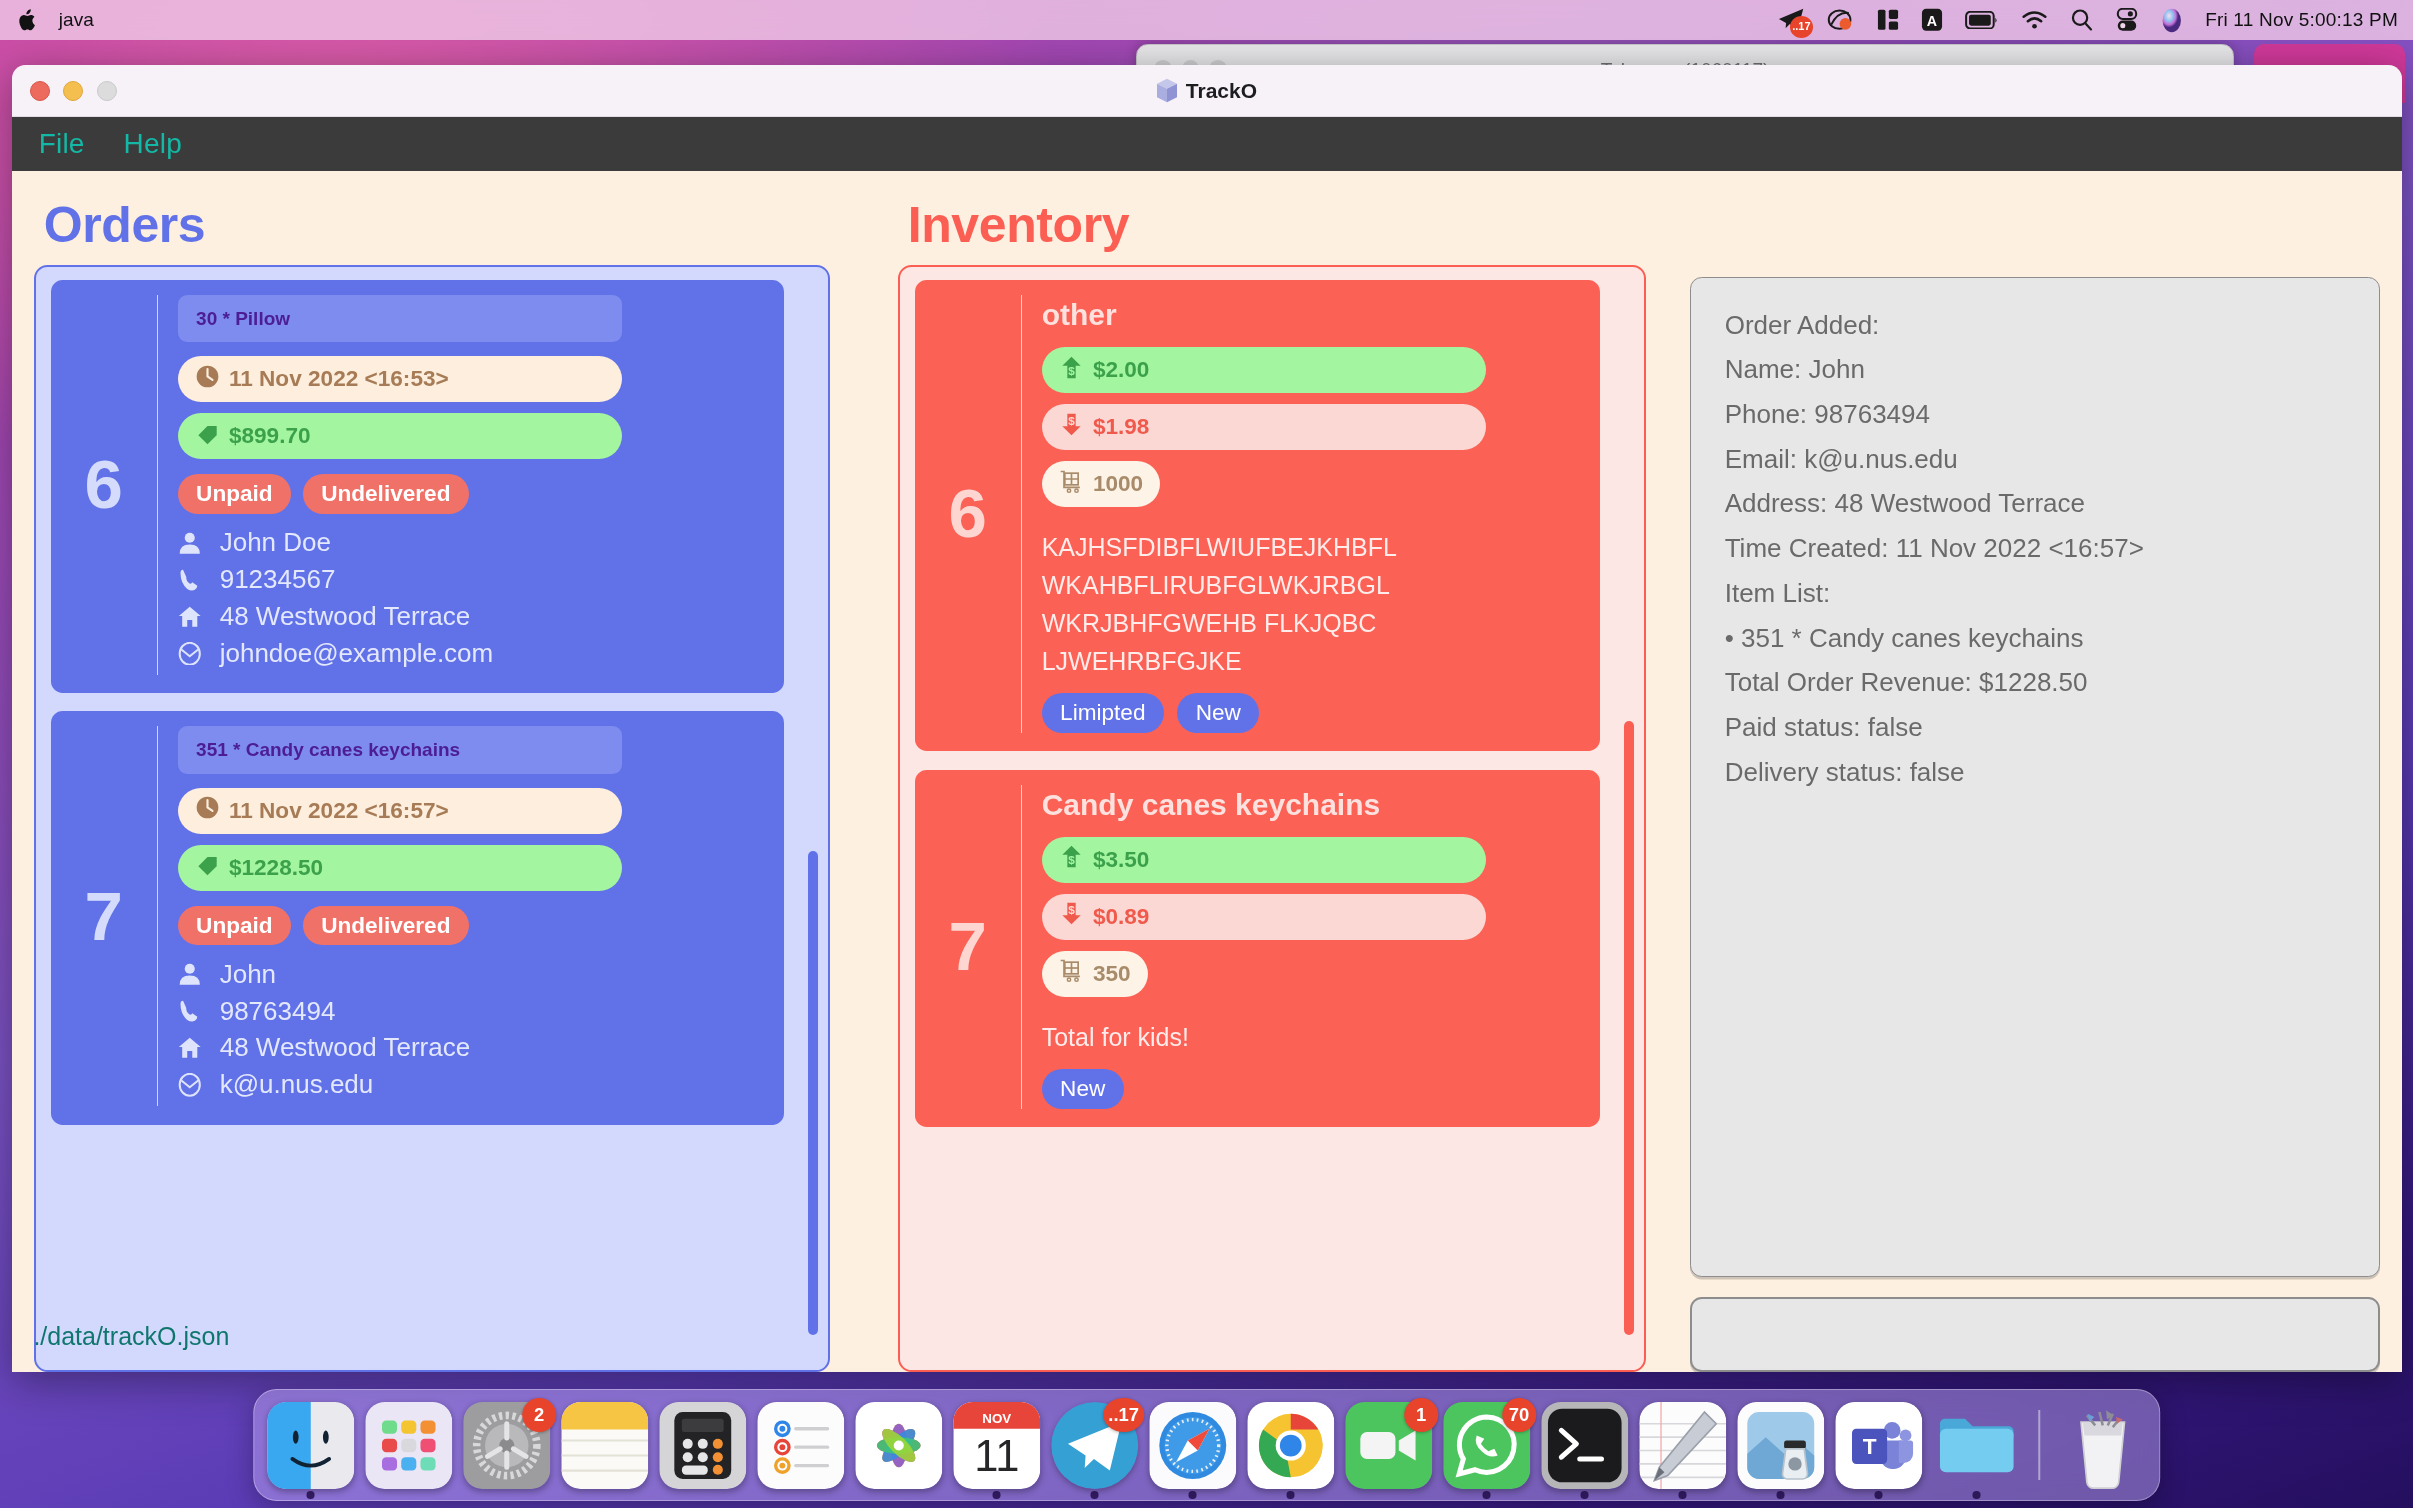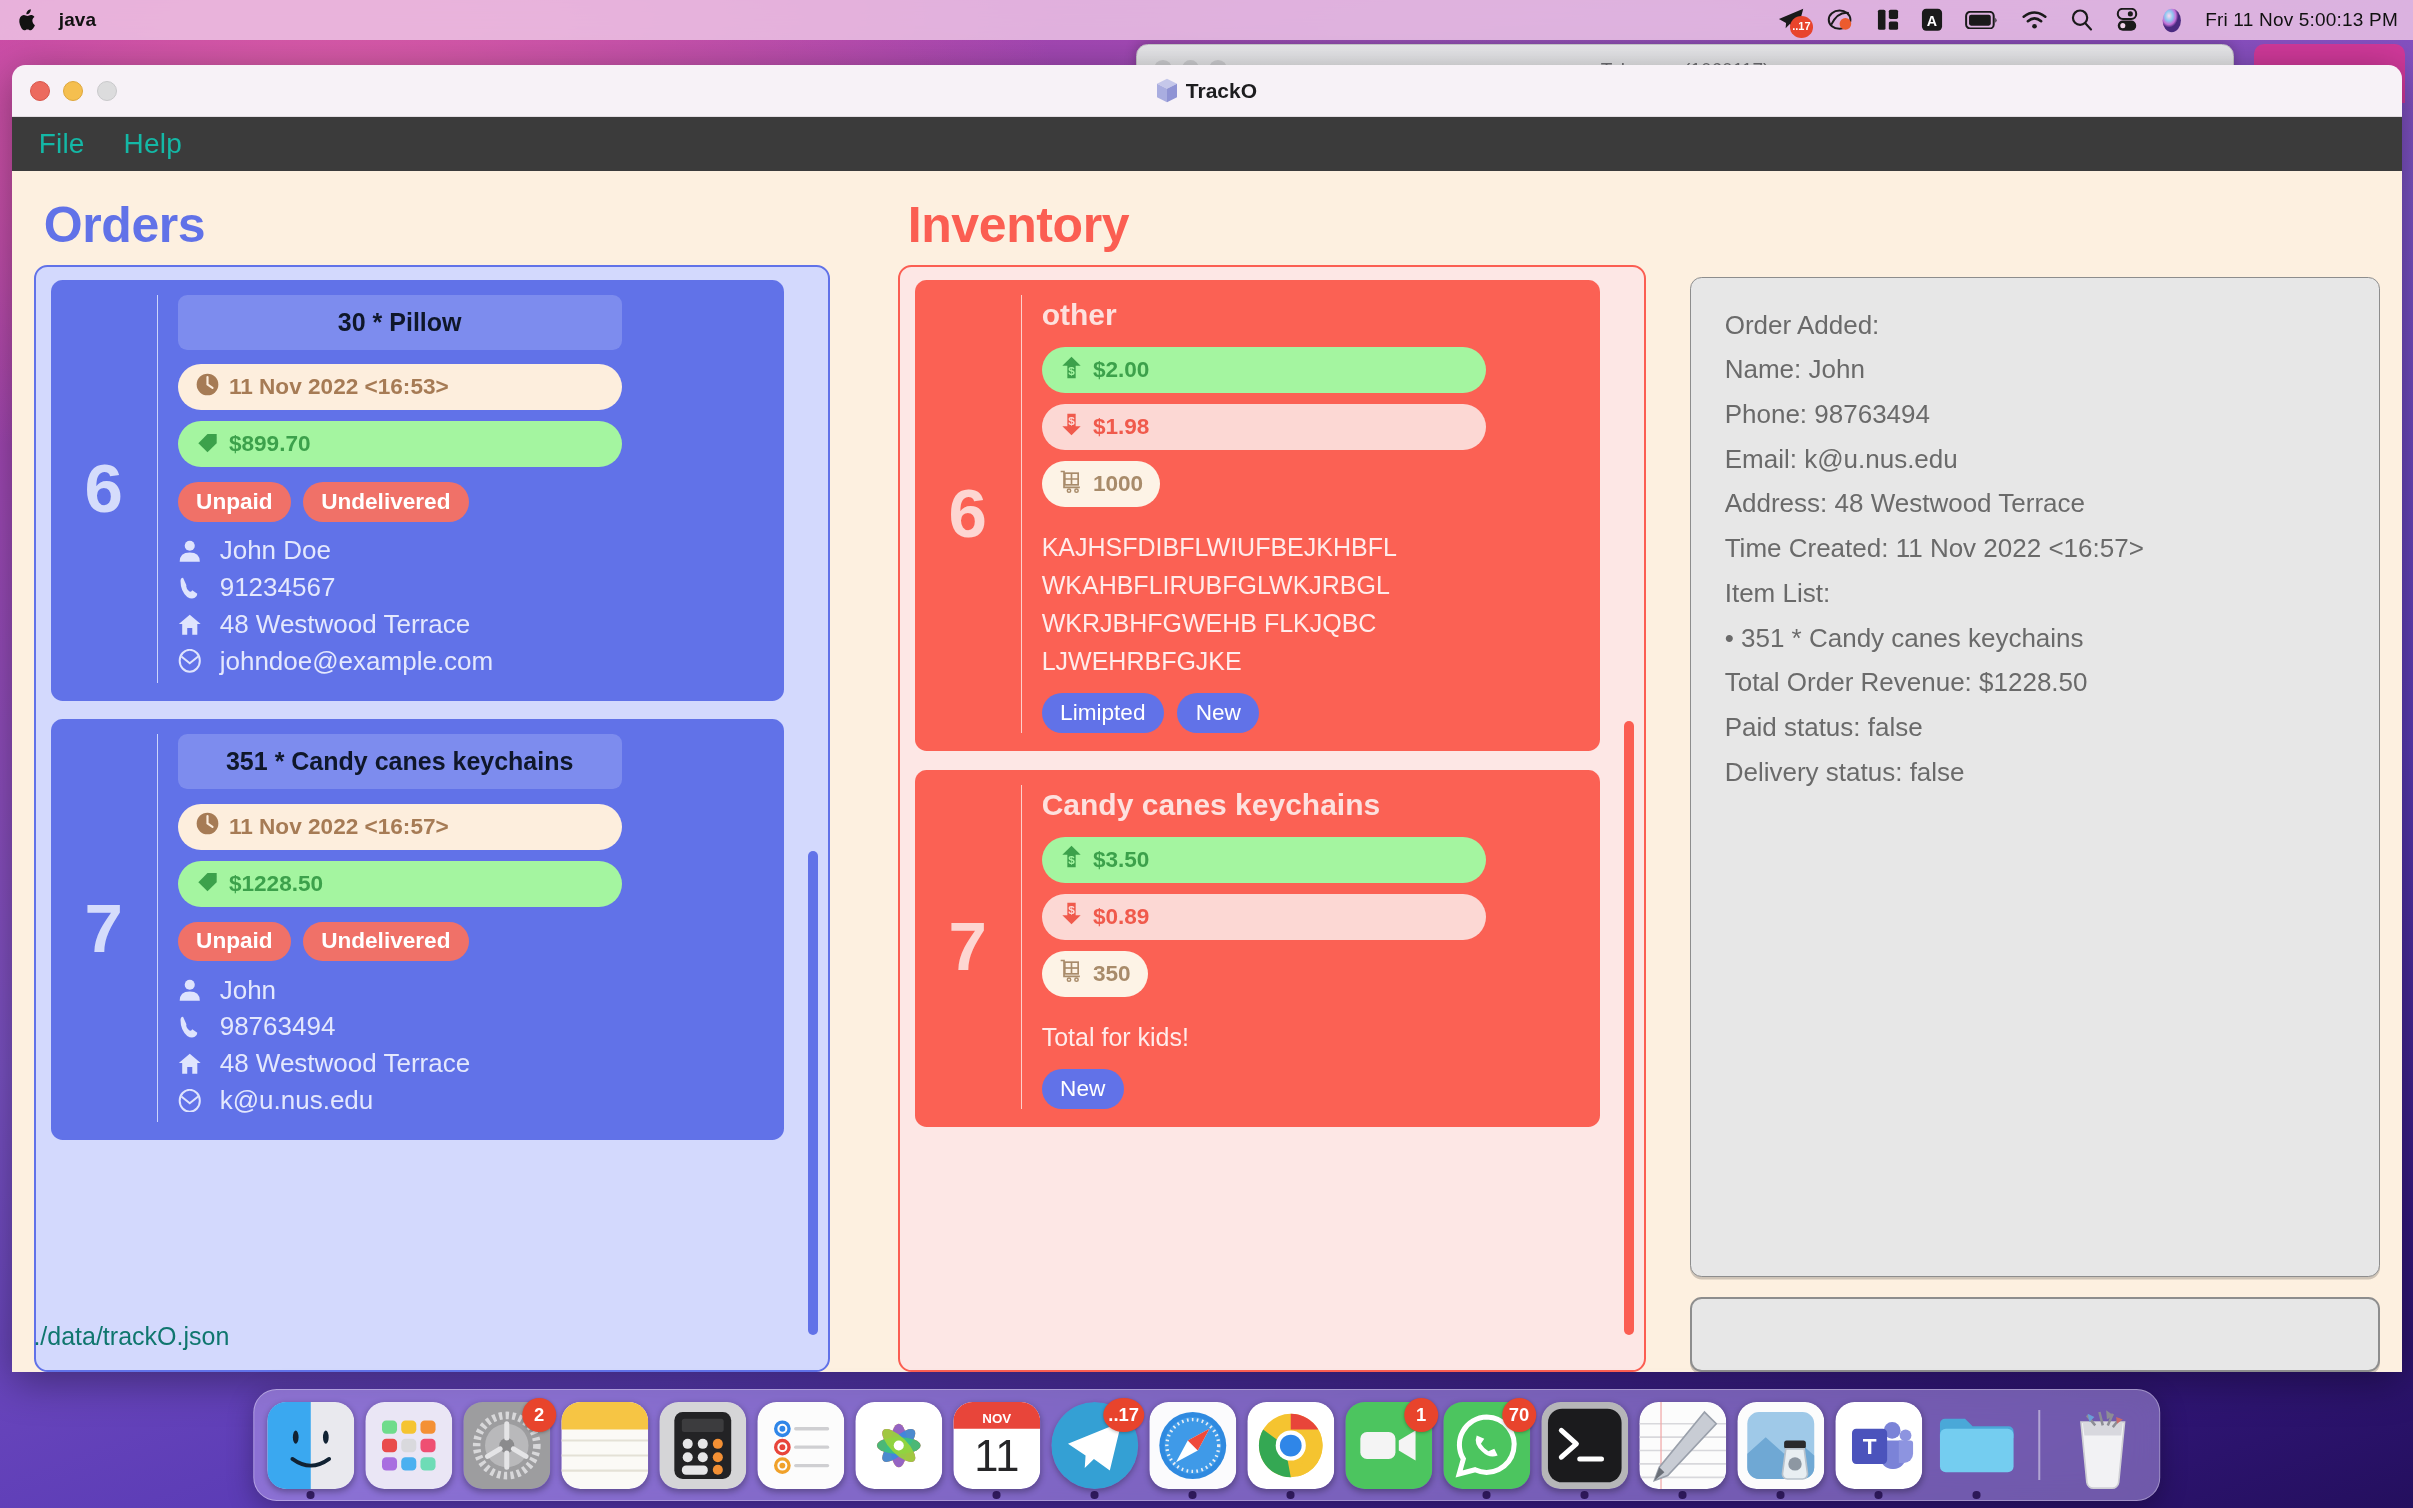--- a/index.html
+++ b/index.html
@@ -28,21 +28,21 @@
     background: rgba(238,200,230,0.82);
     backdrop-filter: blur(17px);
     display: flex; align-items: center;
     padding: 0 15px 0 18.4px;
     z-index: 60;
     color: #111;
   }
   .mb-left { display: flex; align-items: center; gap: 22px; }
   .apple-logo { width: 18.4px; height: 22px; position: relative; }
   .apple-logo svg { display: block; }
-  .mb-app-name { font-size: 19px; font-weight: 700; letter-spacing: 0.1px; }
+  .mb-app-name { font-size: 19px; font-weight: 400; letter-spacing: 0.1px; }
   .mb-right { margin-left: auto; display: flex; align-items: center; gap: 22px; }
   .mb-icon { position: relative; display:flex; align-items:center; justify-content:center; height: 25px; }
   .mb-badge {
     position: absolute; right: -8.4px; bottom: -5px;
     background: #e8442c; color: #fff; border-radius: 50%;
     font-size: 11px; font-weight: 700; line-height: 1;
     min-width: 22px; height: 22px; display:flex; align-items:center; justify-content:center;
     padding: 0 2.5px;
   }
   .mb-clock { font-size: 19px; font-weight: 400; letter-spacing: 0.2px; white-space: nowrap; }
@@ -147,22 +147,22 @@
   }
   .card-index {
     width: 107px; flex: 0 0 107px; display: flex; align-items: center; justify-content: center;
     font-size: 69px; font-weight: 700; color: #d5dcfb;
     border-right: 1.7px solid #cdd5fb;
     margin-right: 20px; align-self: stretch;
   }
   .card-main { flex: 1; min-width: 0; display: flex; flex-direction: column; }
   .order-title {
     background: #7d8cee; border-radius: 9.2px;
-    padding: 11px 18.4px; font-size: 25px; font-weight: 700; color: #0f172a;
-    line-height: 1.32; margin-bottom: 14.2px; max-width: 444px; text-align: center;
+    padding: 11px 18.4px; font-size: 19px; font-weight: 700; color: #4c1d95;
+    line-height: 1.32; margin-bottom: 14.2px; max-width: 444px;
   }
   .pill {
     display: inline-flex; align-items: center; gap: 9.2px;
     border-radius: 837px; padding: 7.5px 17px; font-size: 22.6px; font-weight: 700;
     margin-bottom: 11px; width: fit-content;
   }
   .pill.wide { width: 444px; }
   .pill-time  { background: #fdeedd; color: #a67b55; }
   .pill-price { background: #a4f5a0; color: #3ca14b; }
   .chip-row { display: flex; gap: 11.7px; margin: 4.2px 0 13.4px 0; }

